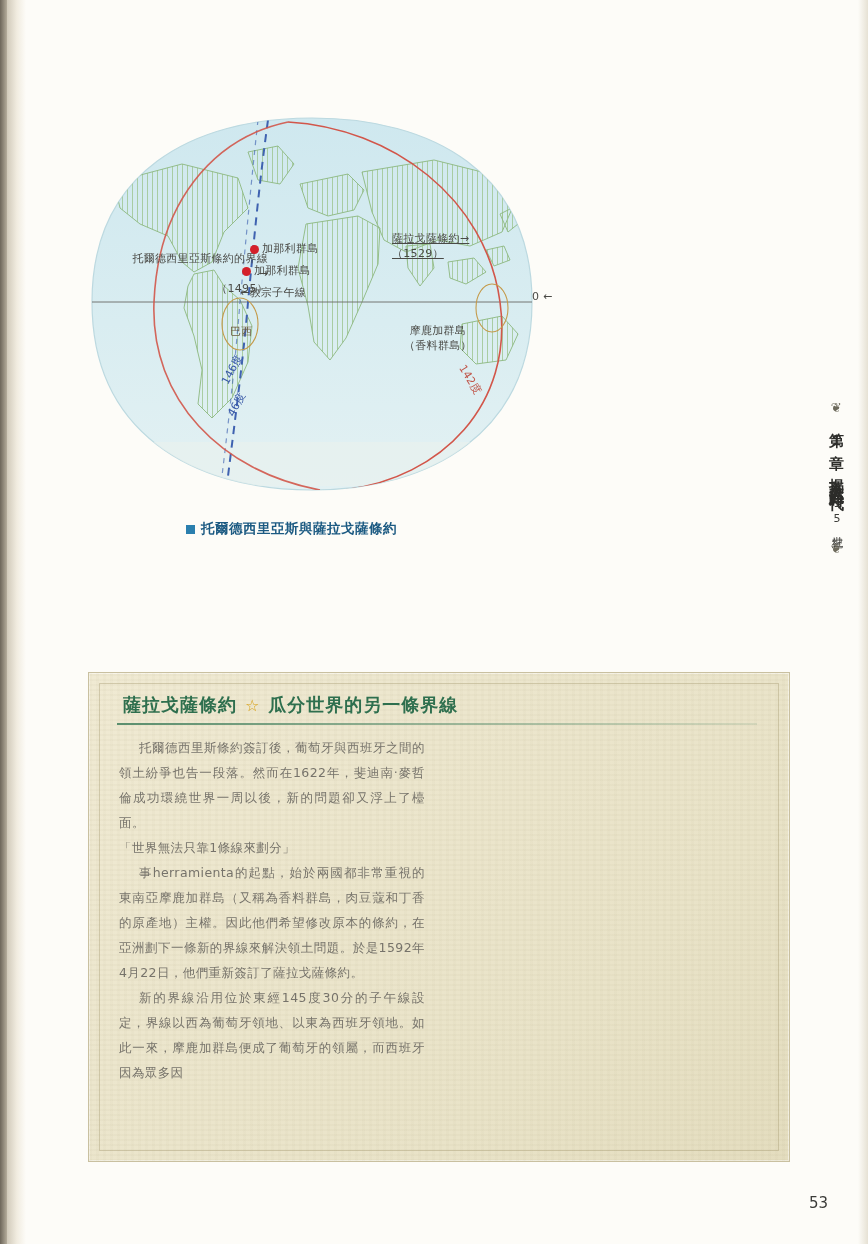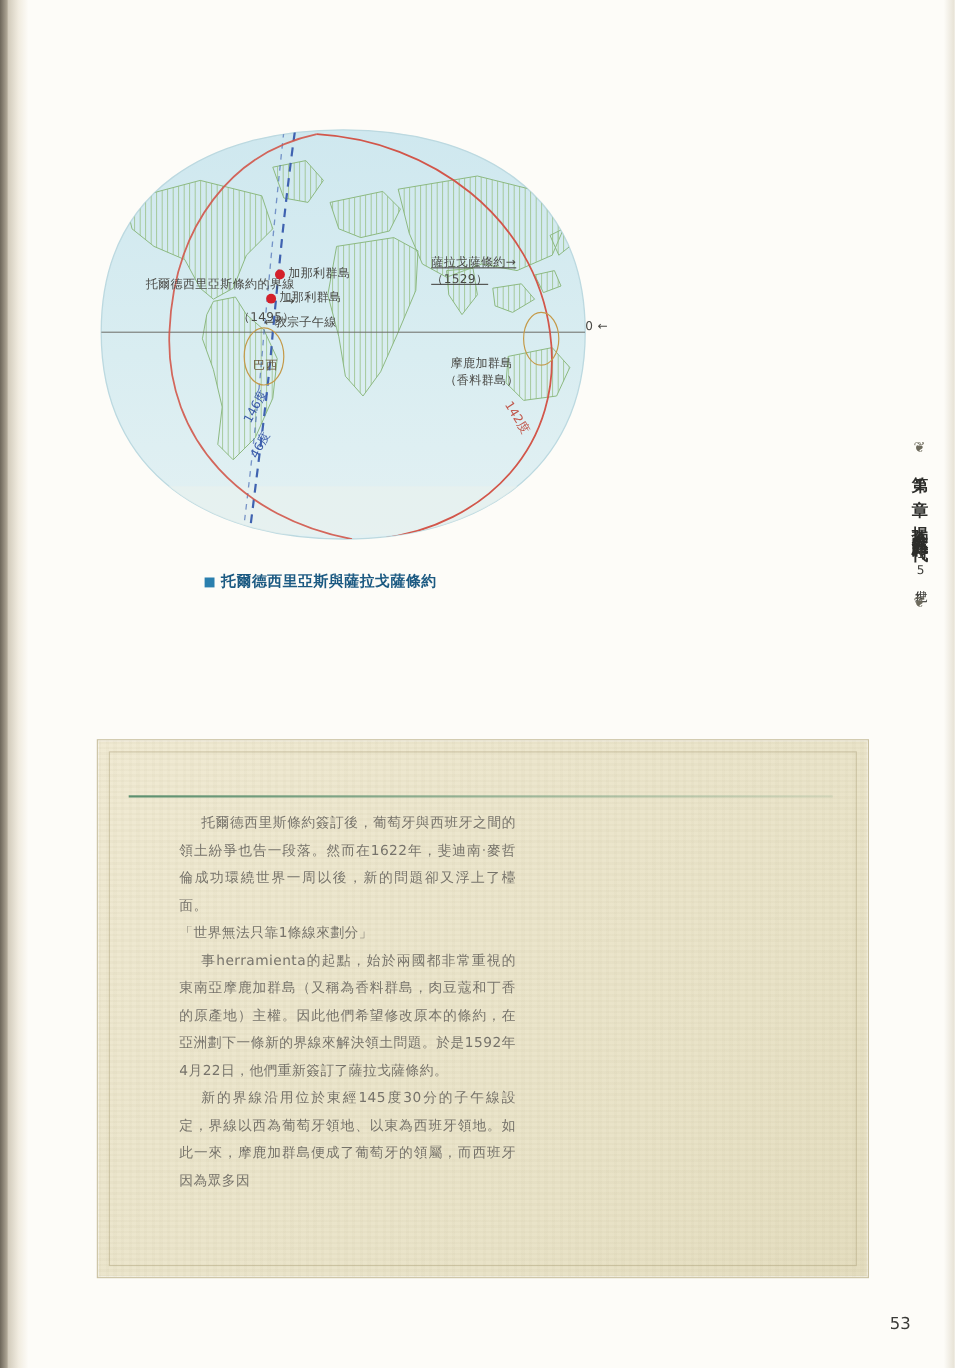--- a/index.html
+++ b/index.html
@@ -240,21 +240,21 @@
   .col {
     width: 306px;
     font-size: 12.5px;
     line-height: 2.0;
     color: #2f2f2c;
     letter-spacing: 0.4px;
     text-align: justify;
   }
   .col p { margin: 0 0 0 0; text-indent: 1.6em; }
   .col p.noindent { text-indent: 0; }
-  .col-left { opacity: 0.92; margin-left: 44px; }
+  .col-left { opacity: 0.92; }
   .faded {
     color: #6d6a63;
   }
 
   
   .page-number {
     position: absolute;
     right: 40px;
     bottom: 32px;
     font-size: 15px;
@@ -364,20 +364,25 @@
     <div class="chapter-orn">❦</div>
     <div class="chapter-vert">第１章 揭幕大航海時代</div>
     <div class="chapter-vert-sub">15世紀</div>
     <div class="chapter-orn-bottom">❦</div>
   </div>
 
   <div class="panel">
     <div class="panel-texture"></div>
     <div class="panel-inner-line"></div>
 
+    <div class="panel-title">
+      <span class="t1">薩拉戈薩條約</span>
+      <span class="star">☆</span>
+      <span class="t2">瓜分世界的另一條界線</span>
+    </div>
     <div class="panel-rule"></div>
 
     <div class="cols">
       <div class="col col-left">
         <p class="faded">托爾德西里斯條約簽訂後，葡萄牙與西班牙之間的領土紛爭也告一段落。然而在1622年，斐迪南‧麥哲倫成功環繞世界一周以後，新的問題卻又浮上了檯面。</p>
         <p class="faded noindent">「世界無法只靠1條線來劃分」</p>
         <p class="faded">事herramienta的起點，始於兩國都非常重視的東南亞摩鹿加群島（又稱為香料群島，肉豆蔻和丁香的原產地）主權。因此他們希望修改原本的條約，在亞洲劃下一條新的界線來解決領土問題。於是1592年4月22日，他們重新簽訂了薩拉戈薩條約。</p>
         <p class="faded">新的界線沿用位於東經145度30分的子午線設定，界線以西為葡萄牙領地、以東為西班牙領地。如此一來，摩鹿加群島便成了葡萄牙的領屬，而西班牙因為眾多因</p>
       </div>
     </div>

